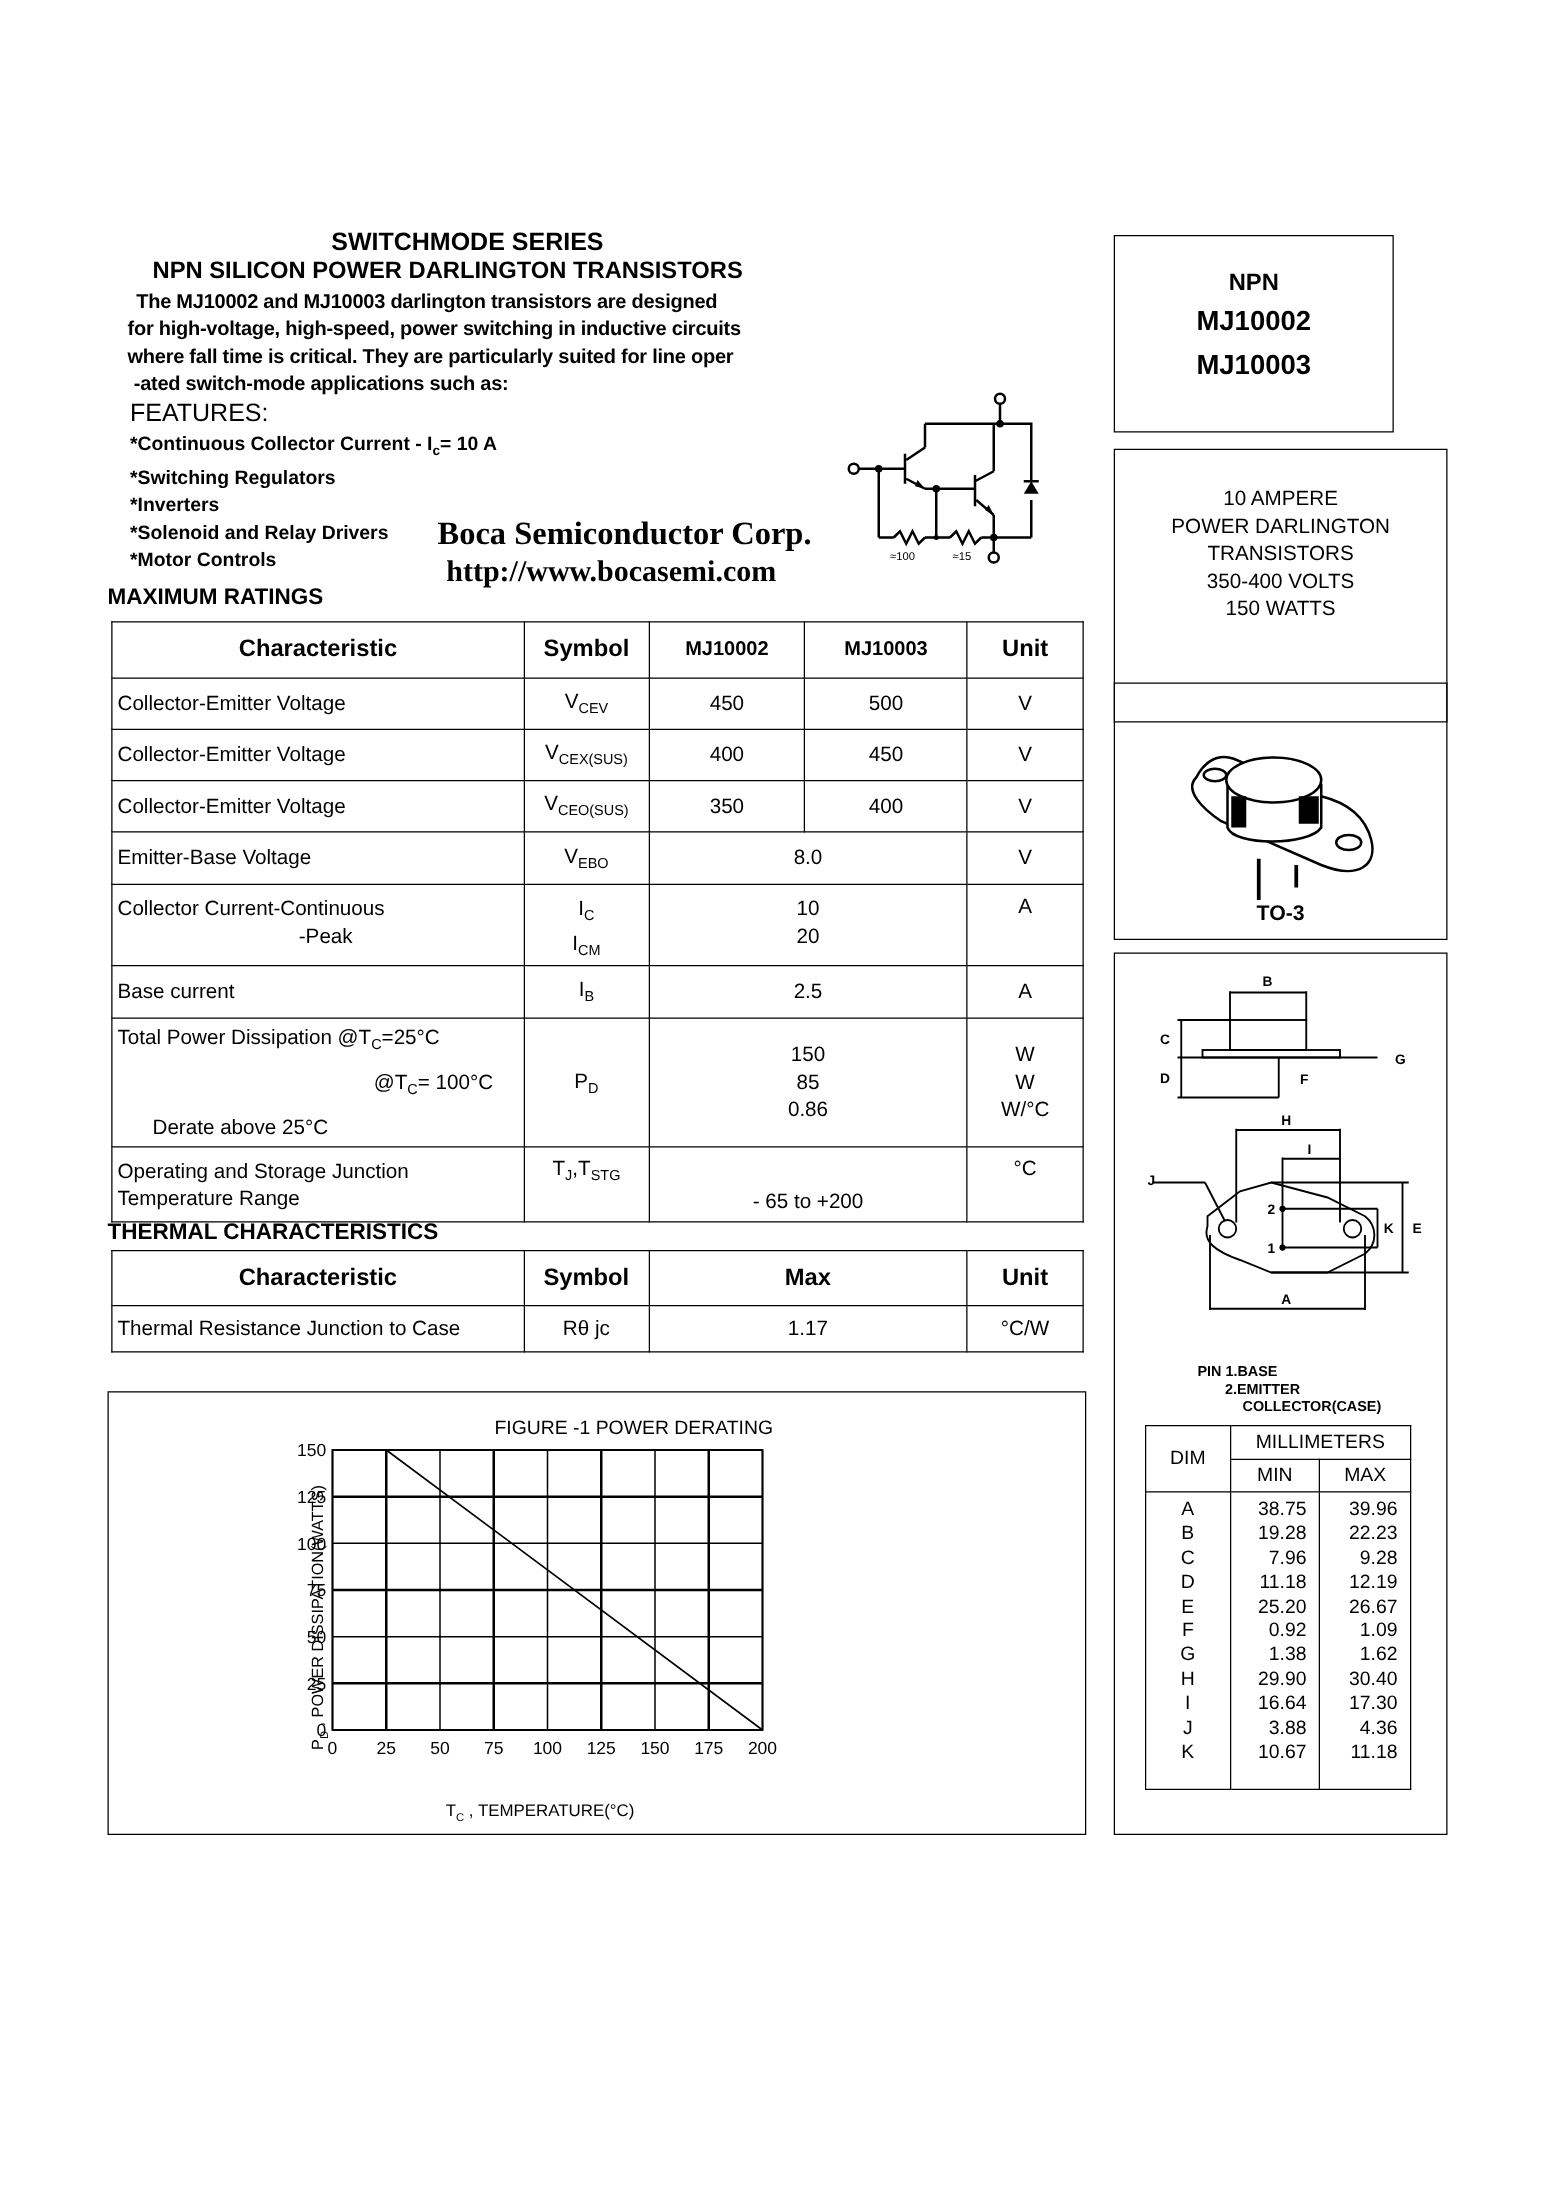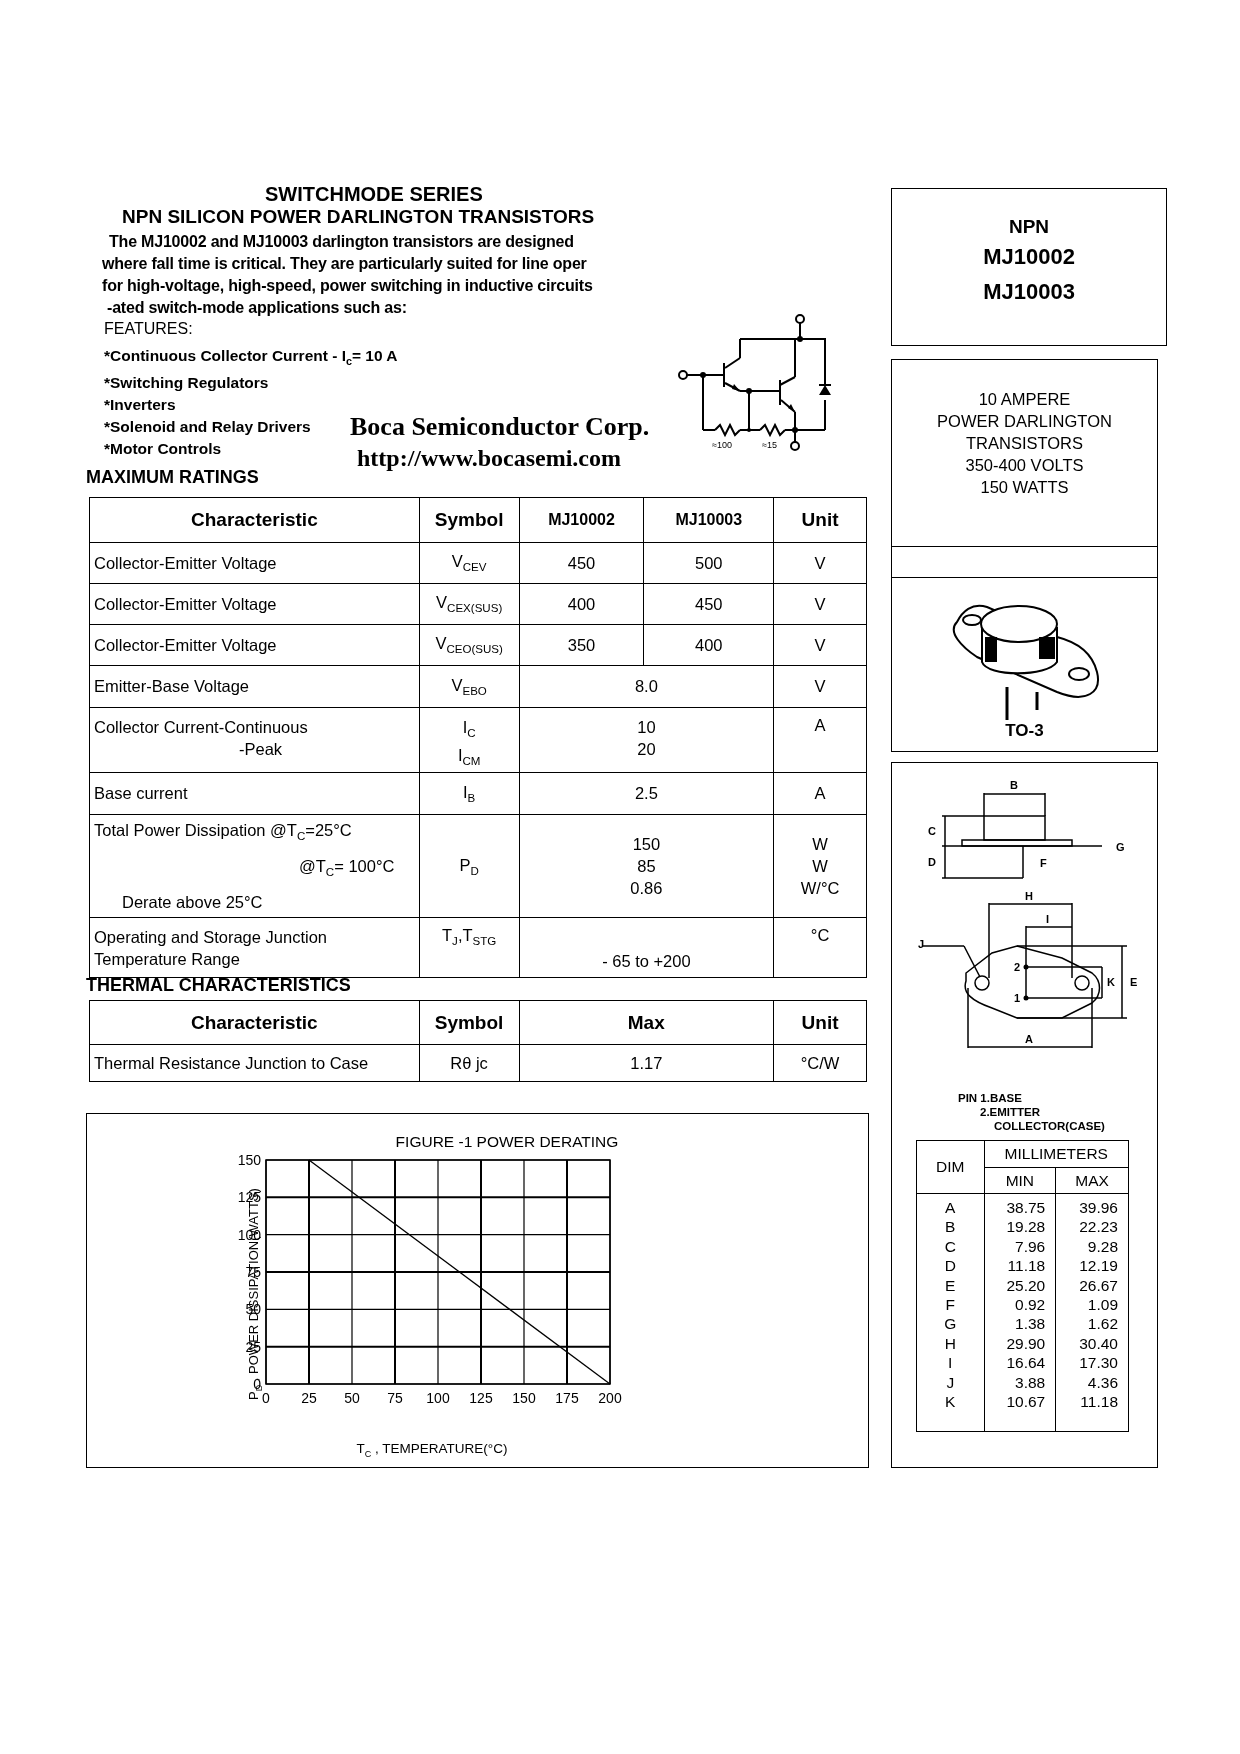--- a/index.html
+++ b/index.html
@@ -8,29 +8,29 @@
   .b{font-weight:bold;}
   .c{text-align:center;}
   sub{font-size:0.7em;vertical-align:-0.35em;}
 
   
   #series-title{left:265px;top:183px;font-size:20px;font-weight:bold;}
   #main-title{left:102px;top:206px;font-size:19px;font-weight:bold;margin-left:20px;}
   #desc{left:102px;top:231px;width:580px;font-size:16px;line-height:22px;font-weight:bold;letter-spacing:-0.2px;}
   #desc .l1{padding-left:7px;}
   #desc .l4{padding-left:5px;}
-  #features-title{left:104px;top:320px;font-size:16px;}
+  #features-title{left:104px;top:320px;font-size:20px;}
   #features{left:104px;top:345px;font-size:15.5px;font-weight:bold;line-height:22px;}
   #corp{left:350px;top:412px;font-family:"Liberation Serif",serif;font-size:26px;font-weight:bold;}
   #url{left:357px;top:445px;font-family:"Liberation Serif",serif;font-size:24px;font-weight:bold;}
   #max-ratings-title{left:86px;top:467px;font-size:18px;font-weight:bold;}
 
   
   .box{border:1.5px solid #000;box-sizing:border-box;}
-  #box-npn{left:891px;top:188px;width:276px;height:158px;}
+  #box-npn{left:891px;top:188px;width:224px;height:158px;}
   #box-npn div{font-weight:bold;text-align:center;}
   #box-desc{left:891px;top:359px;width:267px;height:219px;}
   #box-desc .txt{position:absolute;top:28px;left:0;right:0;text-align:center;font-size:16.5px;line-height:22px;}
   #box-pkg{left:891px;top:546px;width:267px;height:206px;}
   #box-dim{left:891px;top:762px;width:267px;height:706px;}
 
   
   table.dt{border-collapse:collapse;position:absolute;}
   table.dt td, table.dt th{border:1.5px solid #000;padding:0 4px;font-size:16.5px;}
   table.dt th{font-weight:bold;font-size:19px;}
@@ -48,22 +48,22 @@
   #dim-table td{border:1.5px solid #000;font-size:15.5px;padding:0;text-align:center;}
   #pin-info{left:958px;top:1091px;font-size:11.5px;font-weight:bold;line-height:14px;}
 </style>
 </head>
 <body>
 
 <div id="series-title" class="abs">SWITCHMODE SERIES</div>
 <div id="main-title" class="abs">NPN SILICON POWER DARLINGTON TRANSISTORS</div>
 <div id="desc" class="abs">
   <div class="l1">The MJ10002 and MJ10003  darlington transistors are designed</div>
+  <div>for high-voltage, high-speed, power switching in inductive circuits</div>
   <div>where fall time is critical. They are particularly suited for line oper</div>
-  <div>for high-voltage, high-speed, power switching in inductive circuits</div>
   <div class="l4">-ated switch-mode applications such as:</div>
 </div>
 <div id="features-title" class="abs">FEATURES:</div>
 <div id="features" class="abs">
   <div><span>*Continuous Collector Current - I</span><sub>c</sub><span>= 10 A</span></div>
   <div>*Switching Regulators</div>
   <div>*Inverters</div>
   <div>*Solenoid and Relay Drivers</div>
   <div>*Motor Controls</div>
 </div>

